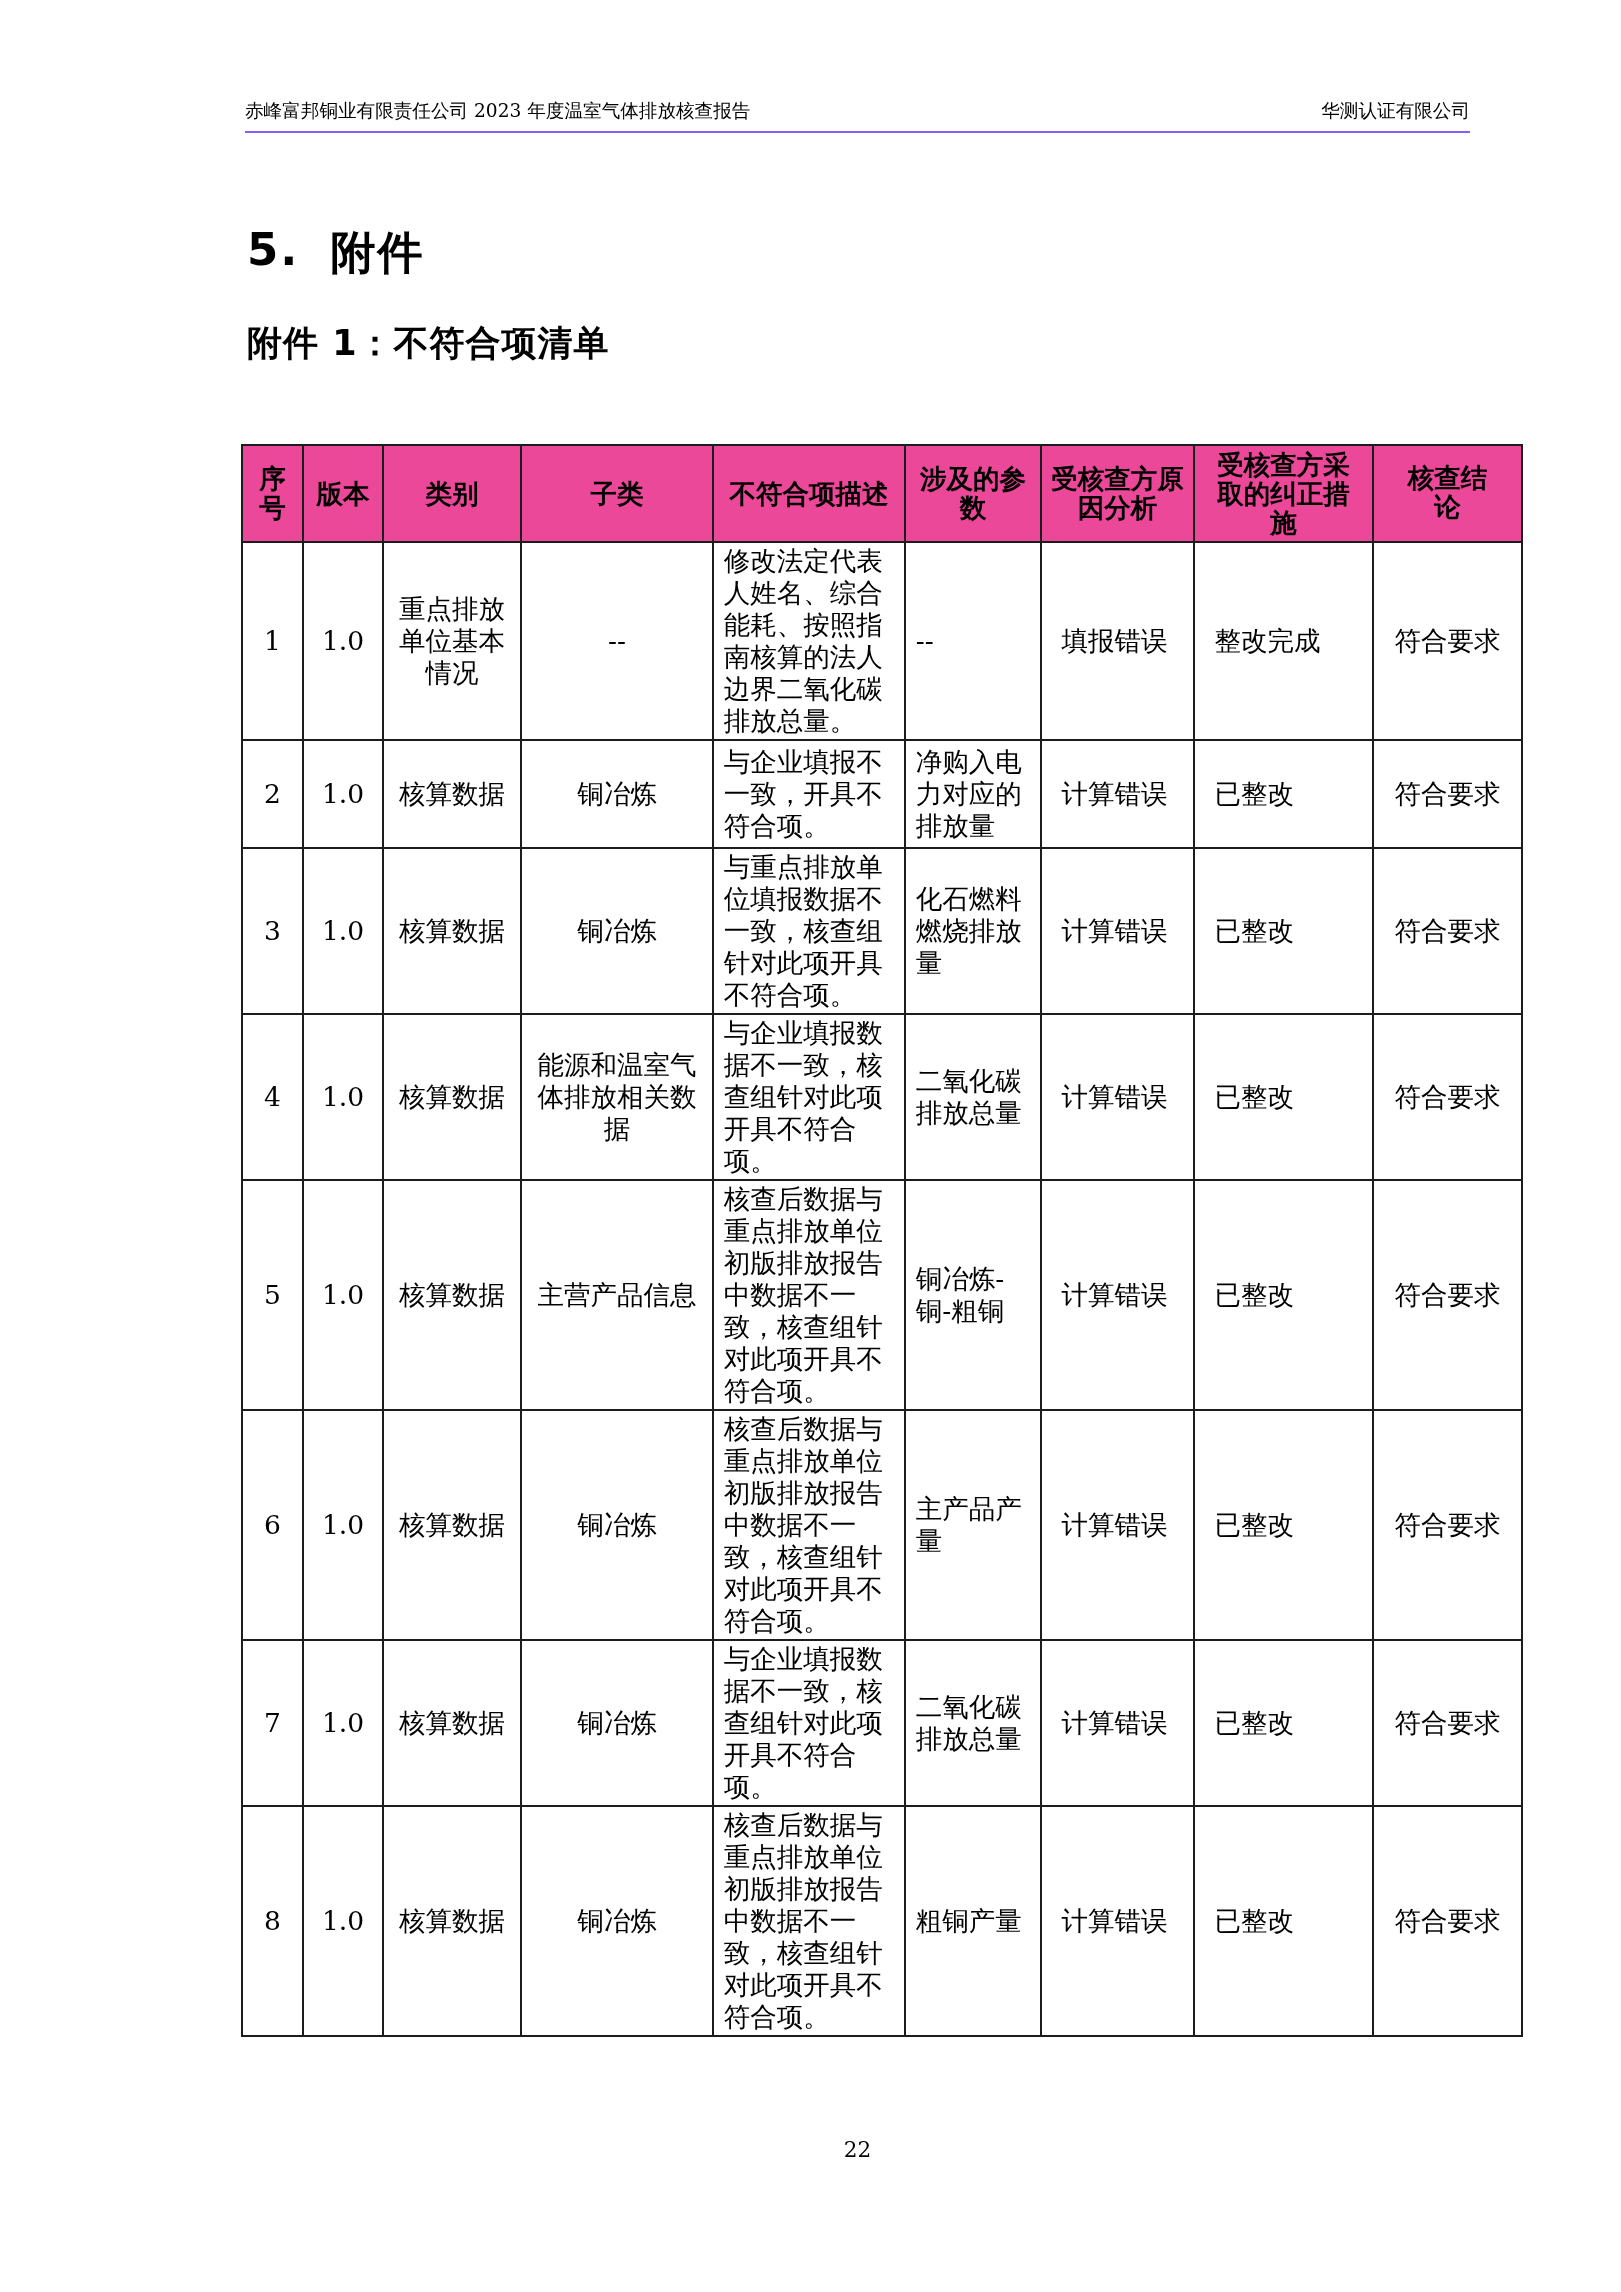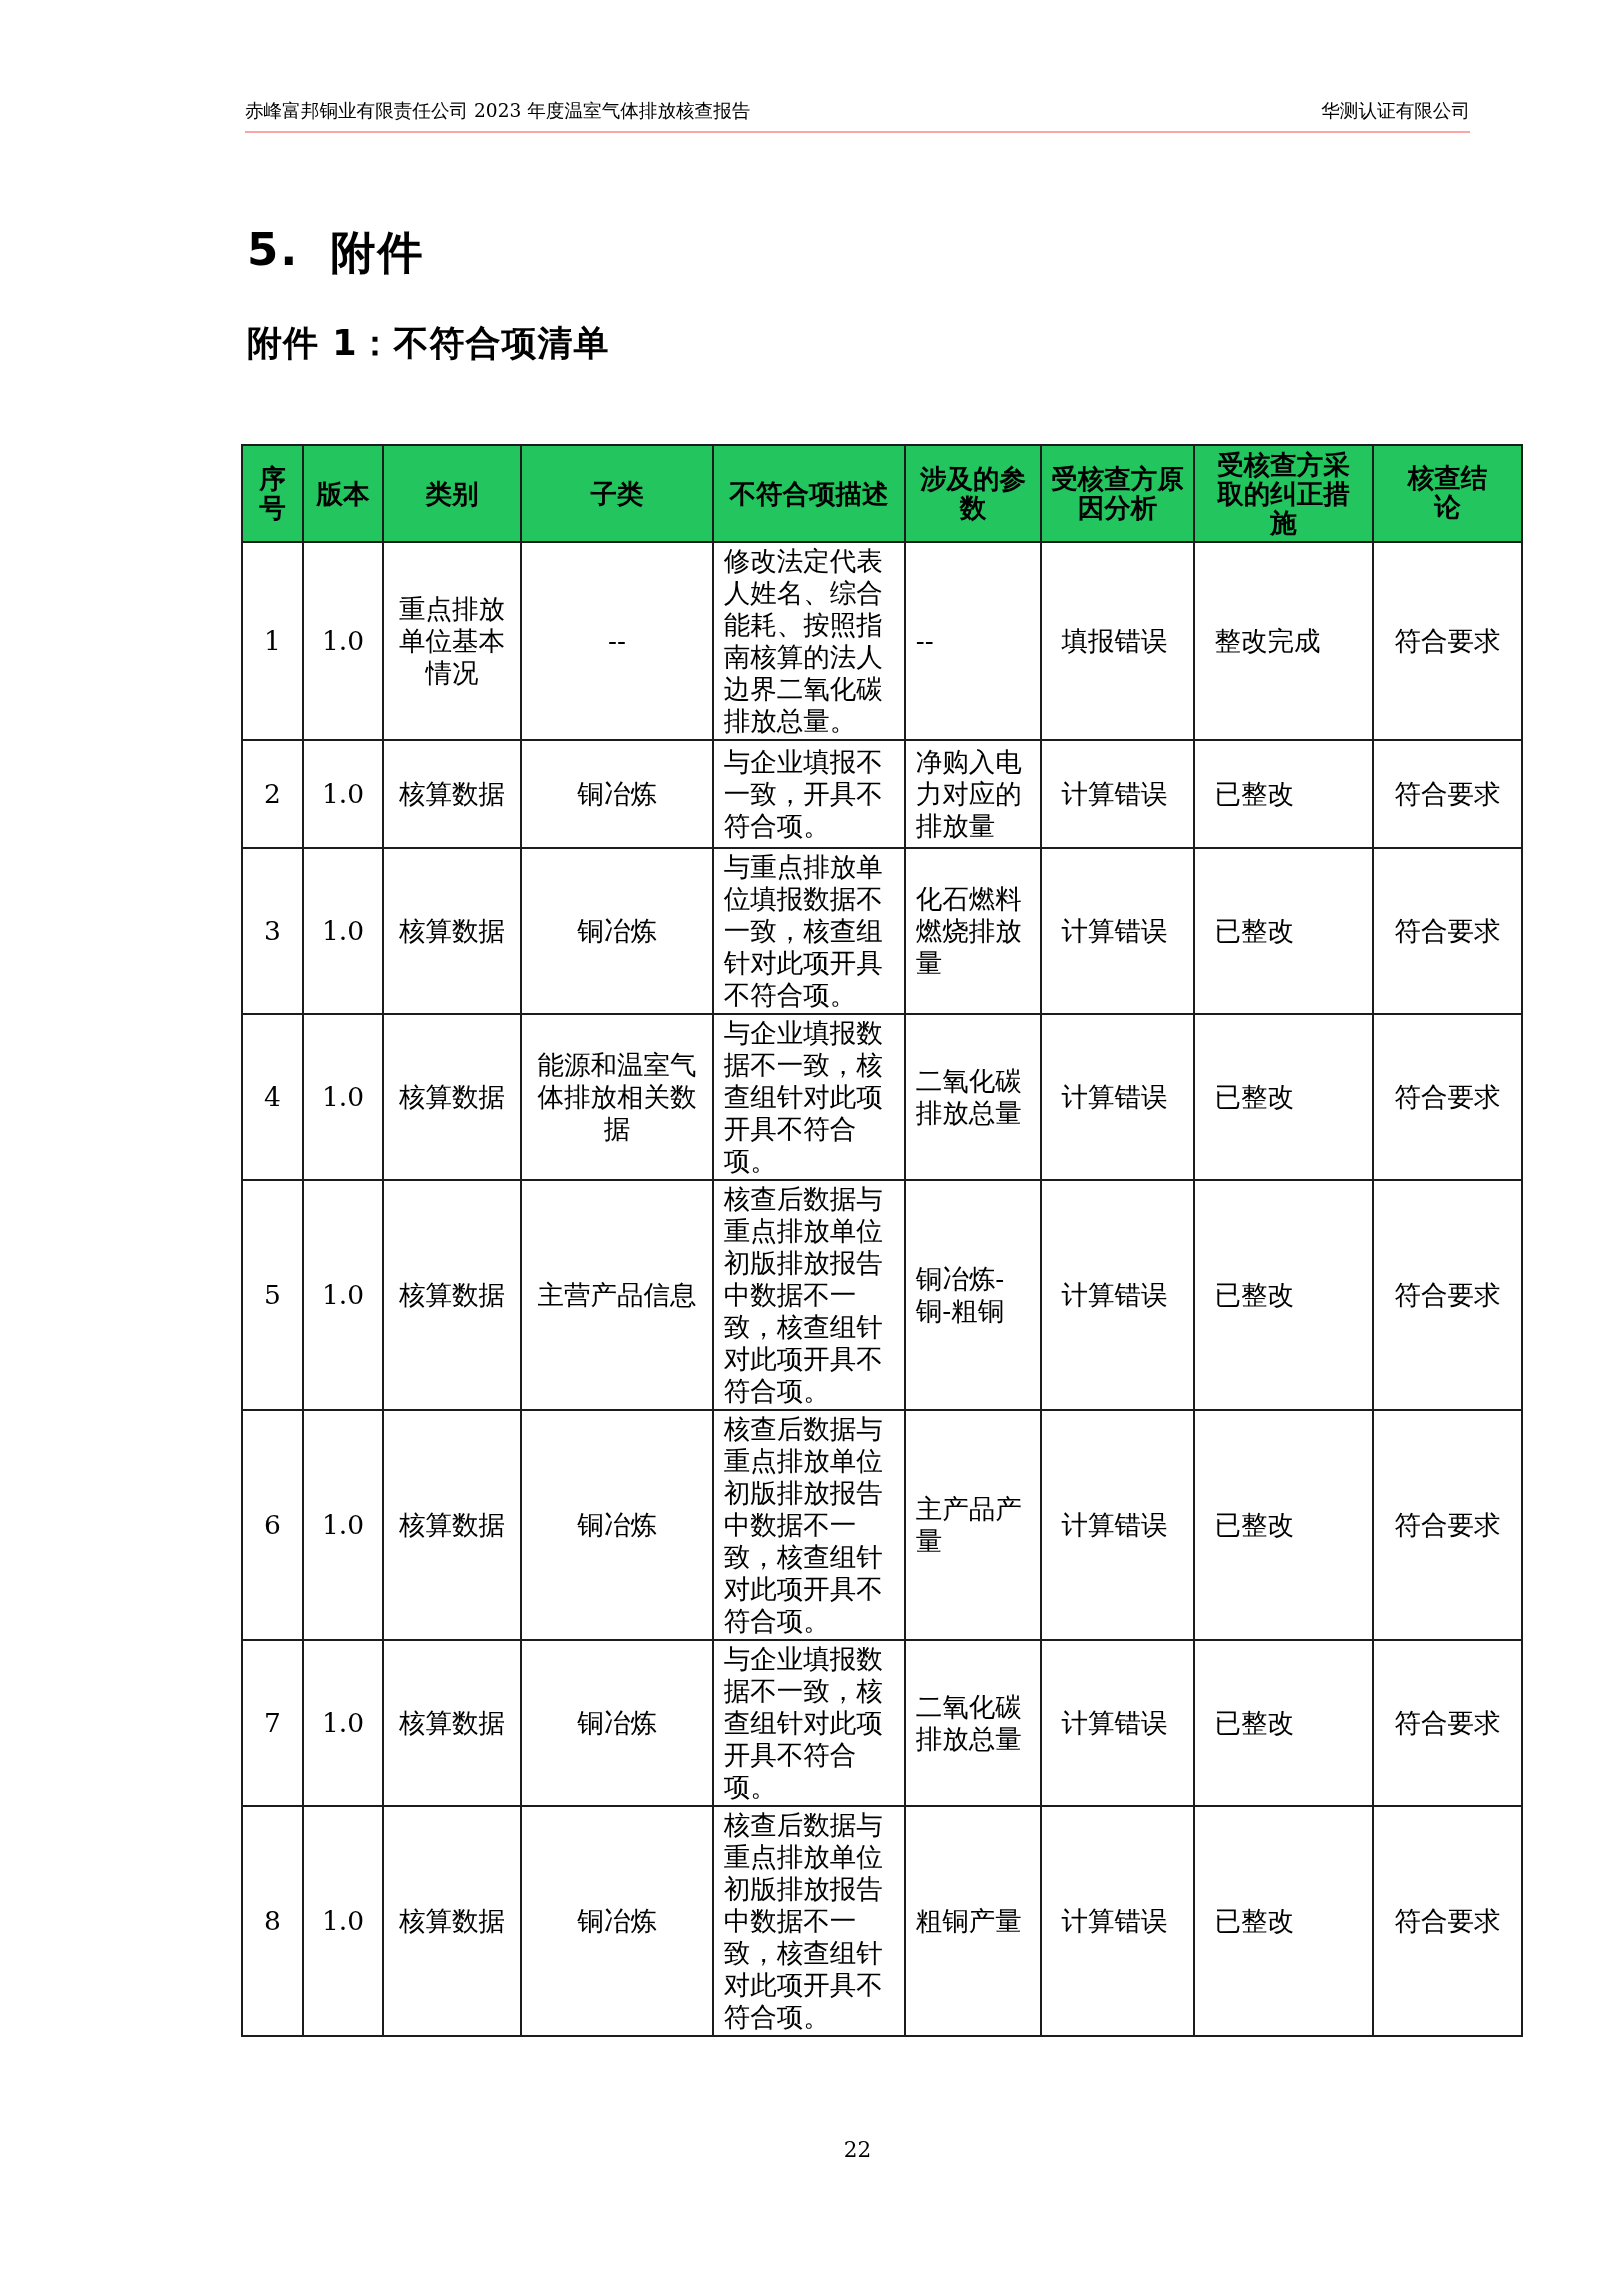--- a/index.html
+++ b/index.html
@@ -16,21 +16,21 @@
   .doc-header {
     position: absolute;
     left: 245px;
     top: 98px;
     width: 1225px;
     display: flex;
     justify-content: space-between;
     align-items: flex-end;
     font-size: 18.6px;
     line-height: 1.35;
-    border-bottom: 2px solid #fca5a5;
+    border-bottom: 2px solid #8b5cf6;
     padding-bottom: 7.8px;
   }
   
   .h1 {
     position: absolute;
     left: 247px;
     top: 223px;
     font-family: "DejaVu Sans", "Liberation Sans", sans-serif;
     font-weight: 700;
     font-size: 45px;
@@ -54,21 +54,21 @@
     table-layout: fixed;
     width: 1281px;
     font-size: 26.5px;
   }
   table.nc th, table.nc td {
     border: 2px solid #1c1c1c;
     vertical-align: middle;
     overflow: hidden;
   }
   table.nc th {
-    background: #22c55e;
+    background: #ec4899;
     font-weight: 700;
     text-align: center;
     line-height: 29px;
     padding: 3.9px 5.9px;
   }
   table.nc th.h-corrective { padding: 3.9px 15.7px; }
   table.nc th.h-conclusion { padding: 3.9px 25.5px; font-family: Liberation Serif, serif; }
   table.nc td { line-height: 32px; background: #ffffff; }
   td.c0 { text-align: center; padding: 2px 3.9px; }
   td.c1 { text-align: center; padding: 2px 5.9px; }

